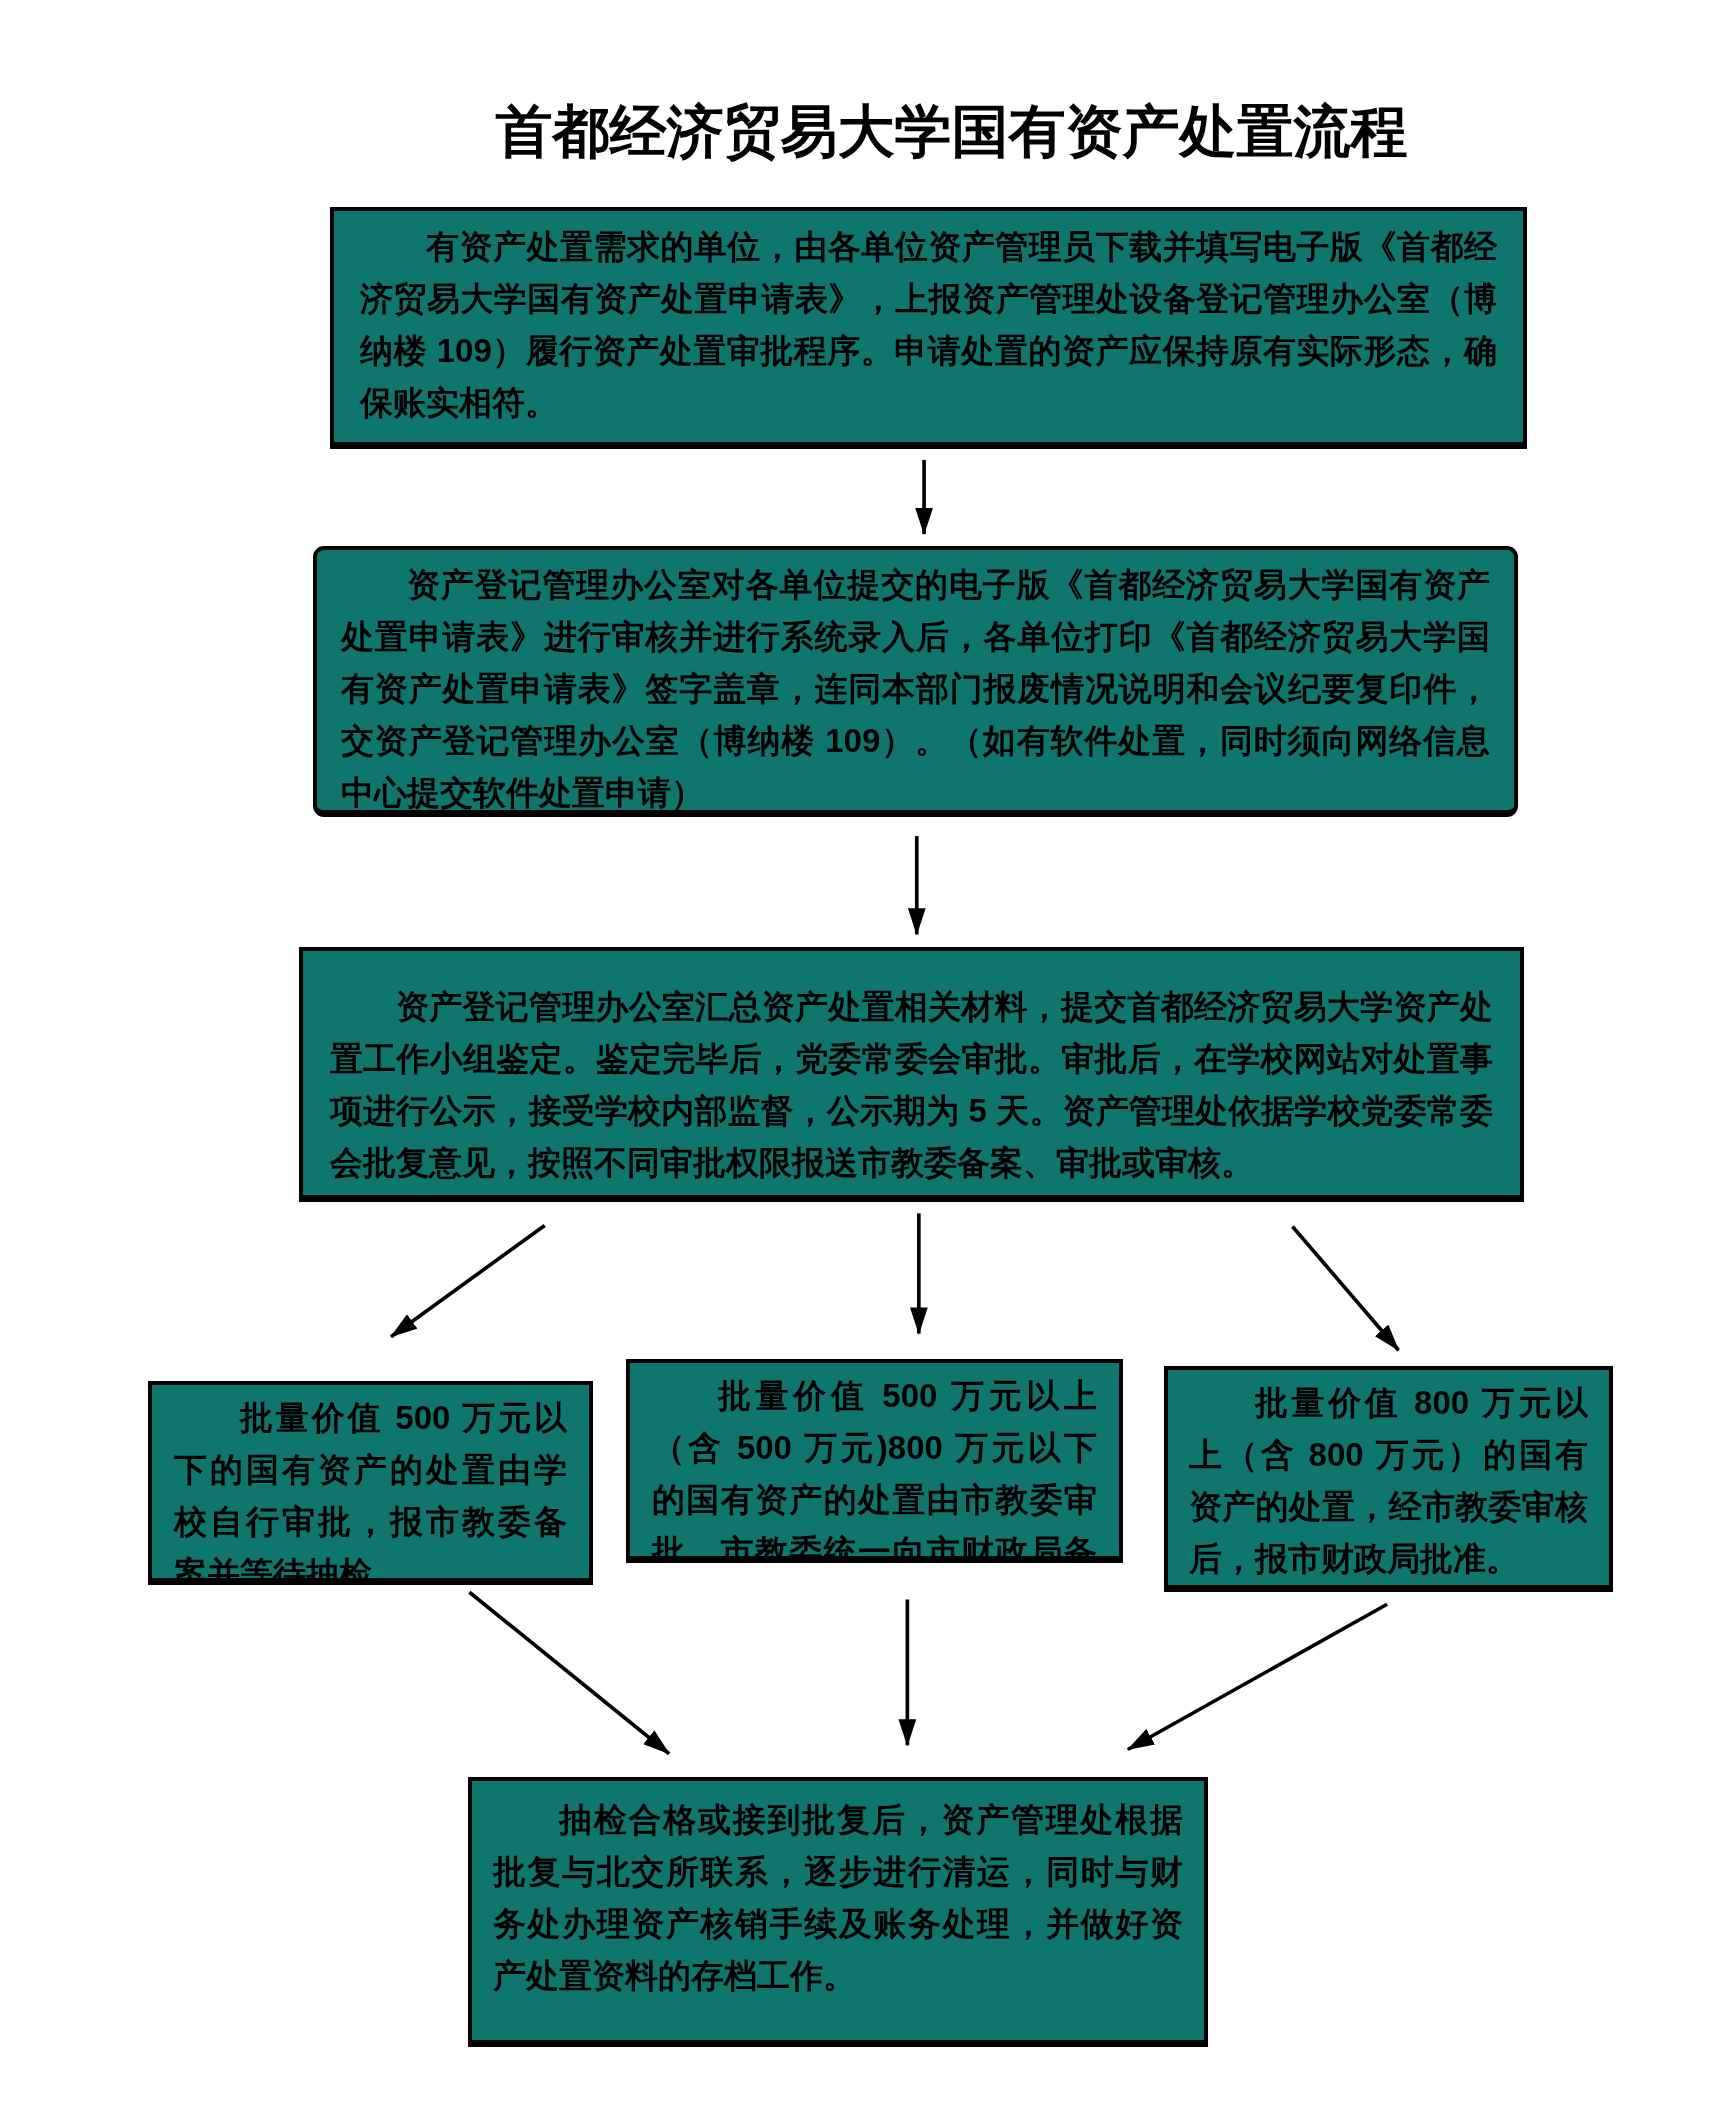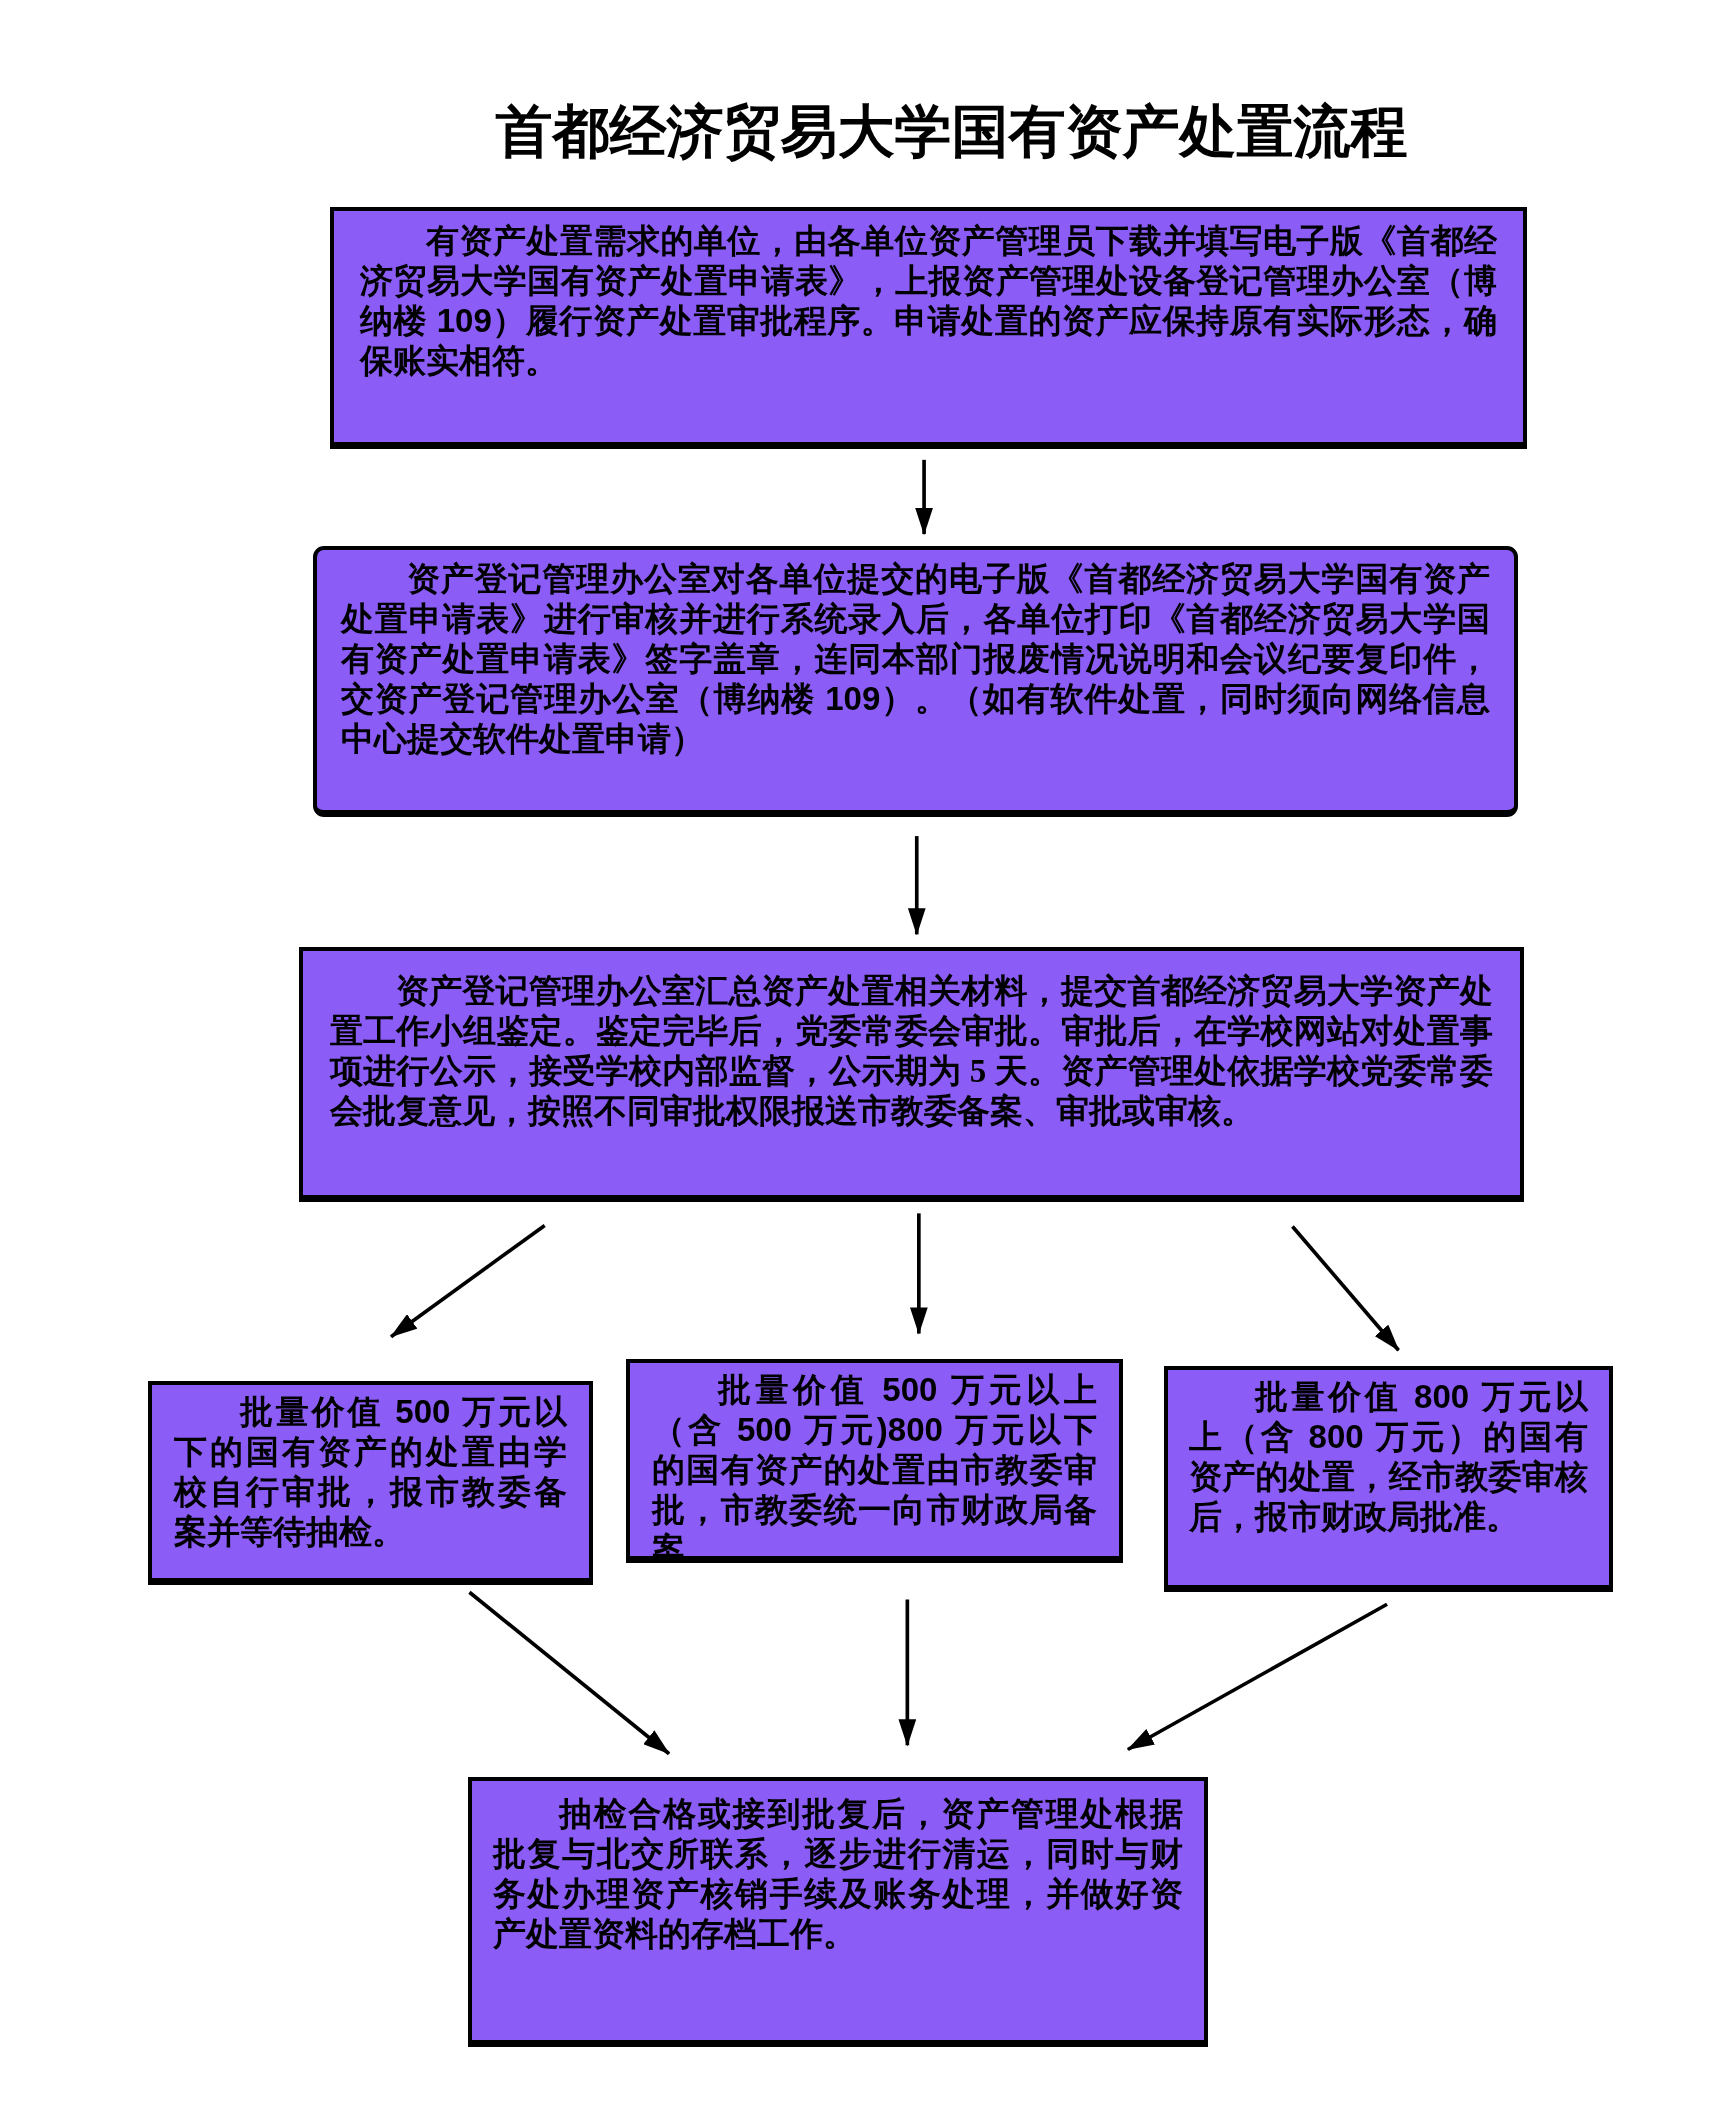--- a/index.html
+++ b/index.html
@@ -17,34 +17,34 @@
     padding-left:142px;
     text-align:center;
     font-size:57px;
     font-weight:700;
     letter-spacing:0;
     margin:16px;
   }
   .fbox{
     position:absolute;
     box-sizing:border-box;
-    background:#8b5cf6;
+    background:#0f766e;
     border:4.7px solid #000000;
     border-bottom-width:7.3px;
     font-size:33px;
-    line-height:40px;
+    line-height:52px;
     font-weight:700;
     text-align:justify;
     text-justify:inter-character;
     text-indent:2em;
     overflow:hidden;
   }
   #box-step1 {left:330px; top:207px;  width:1197px; height:242px; padding:10px 26px 0;}
   #box-step2 {left:313px; top:546px; width:1205px; height:271px; padding:9.4px 24px 0;border-radius:11px;}
-  #box-step3 {left:299px; top:947px; width:1225px; height:255px; padding:20px 27px 0;font-family:Liberation Serif, serif;}
+  #box-step3 {left:299px; top:947px; width:1225px; height:255px; padding:30px 27px 0;}
   #box-low   {left:148px; top:1359px; width:445px;  height:204px; padding:6.8px 22px 0;margin-top:22px;}
   #box-mid   {left:626px;top:1359px; width:497px;  height:204px; padding:6.8px 22px 0;}
   #box-high  {left:1164px;top:1366px; width:449px;  height:226px; padding:6.8px 21px 0;}
   #box-final {left:468px; top:1768px; width:740px; height:270px; padding:13px 21px 8px;margin-top:9px;}
   .arrows{position:absolute;left:0;top:0;width:1729px;height:2108px;pointer-events:none;}
 </style>
 </head>
 <body>
 
 <div class="page">

